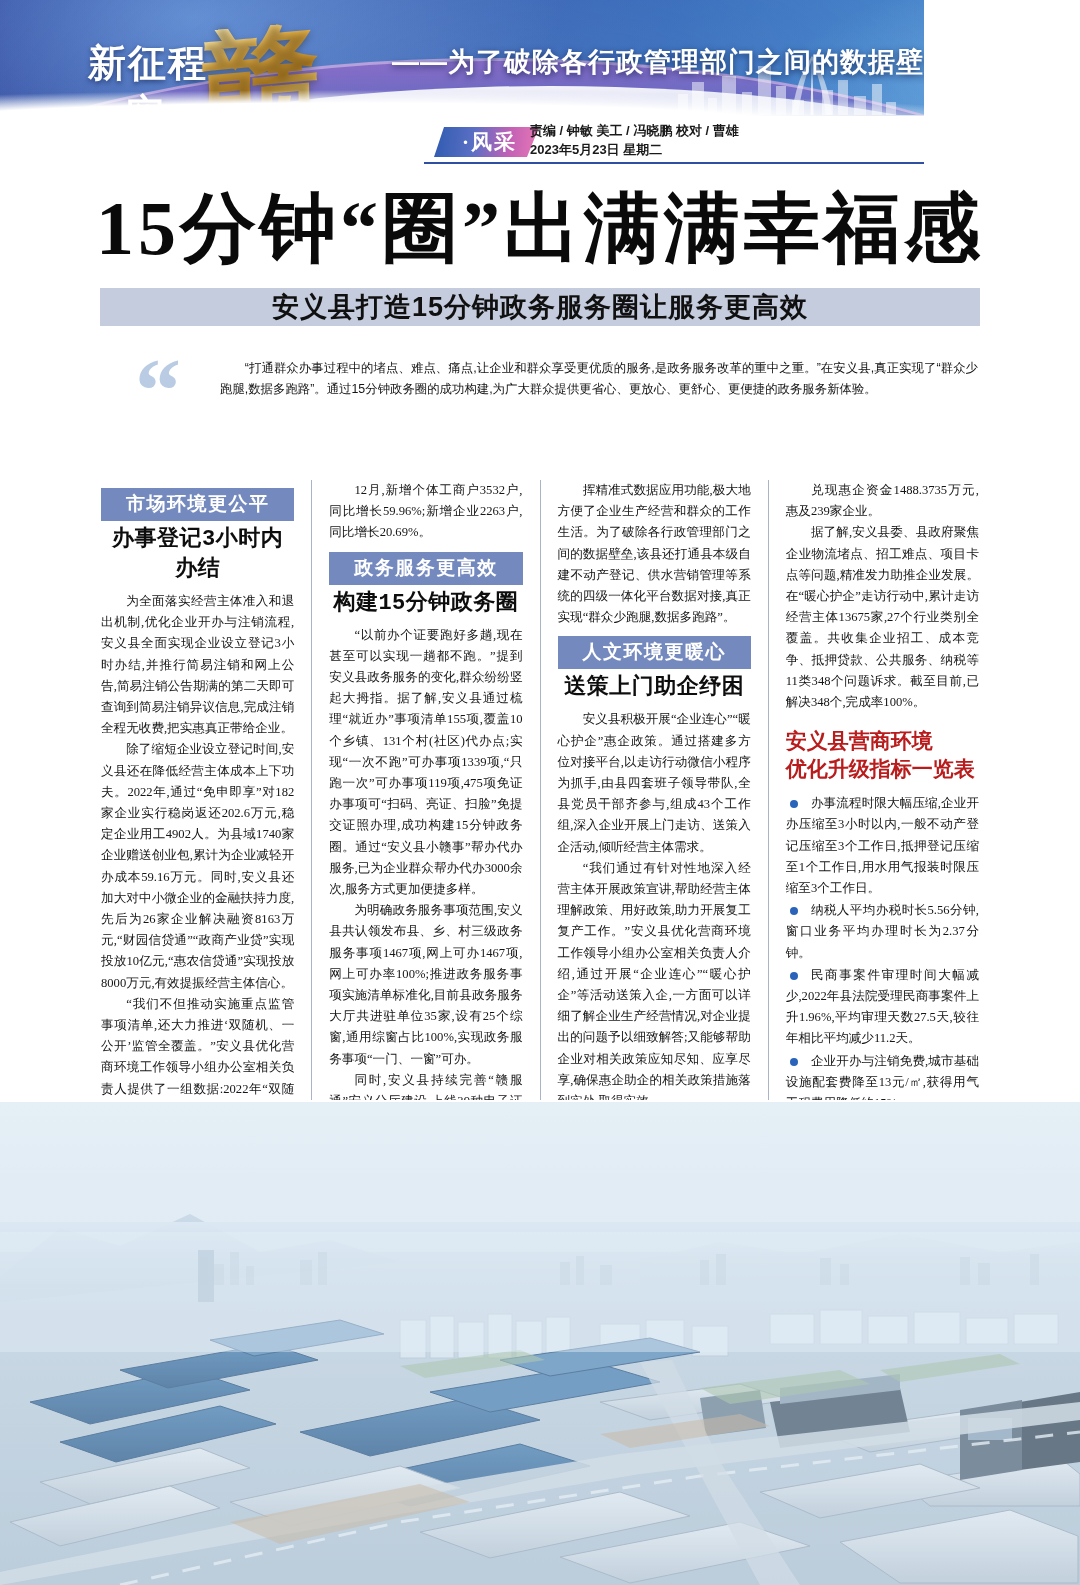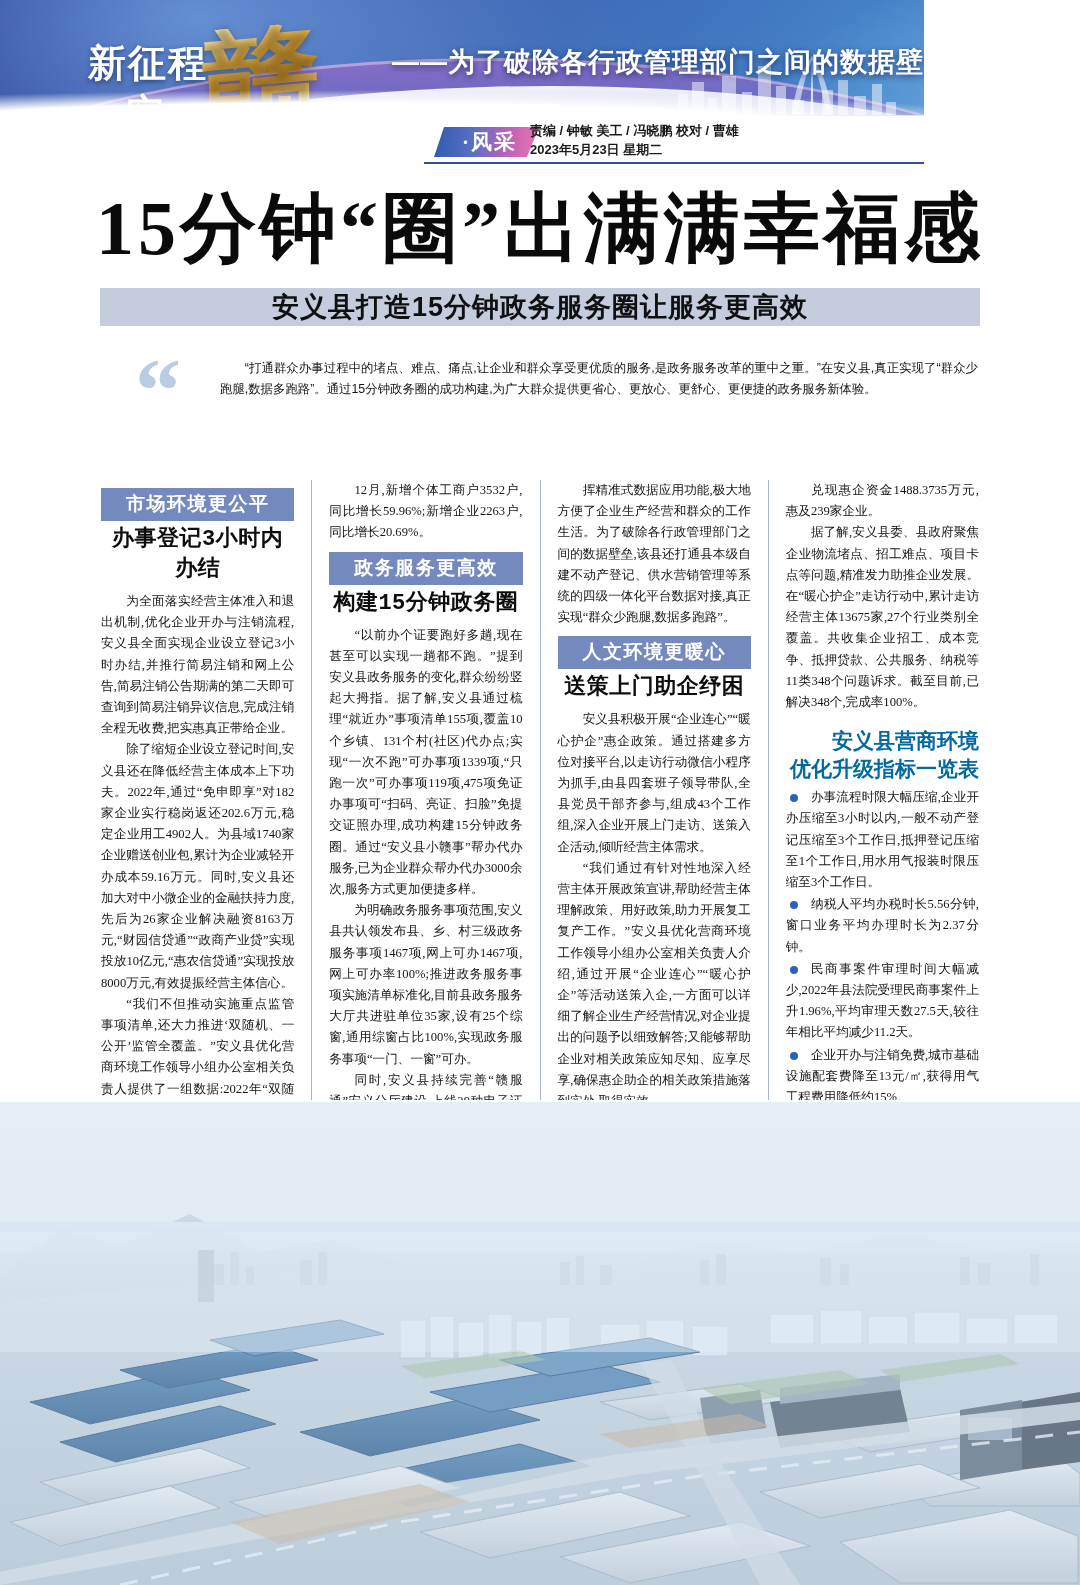--- a/index.html
+++ b/index.html
@@ -253,26 +253,26 @@
   .body-p {
     font-size: 12.6px;
     line-height: 21.2px;
     color: #151515;
     text-align: justify;
     text-indent: 2em;
     margin: 0;
     font-family: "Liberation Serif", "DejaVu Serif", serif;
   }
   .box-title {
-    text-align: right;
+    text-align: left;
     font-size: 21px;
     line-height: 28px;
     font-weight: bold;
-    color: #0369a1;
-    margin: 14px 0 4px;
+    color: #b91c1c;
+    margin: 14px 0 10px;
     font-family: "Liberation Sans", "DejaVu Sans", sans-serif;
   }
   .bullet-item {
     position: relative;
     font-size: 12.6px;
     line-height: 21.2px;
     color: #151515;
     text-align: justify;
     text-indent: 2em;
     margin: 0 0 1px;

